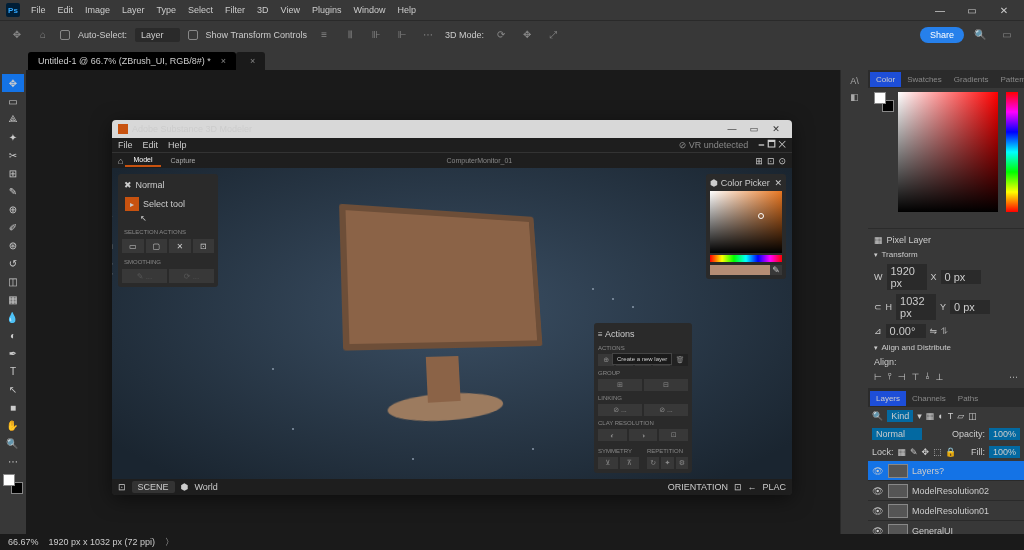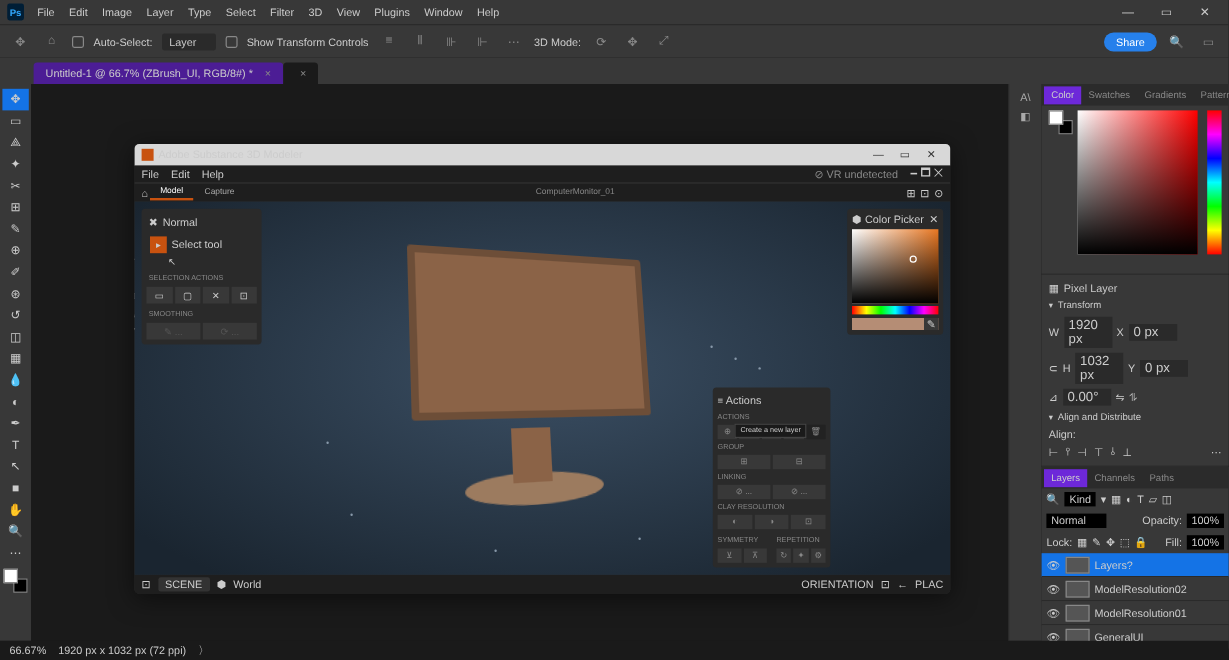--- a/index.html
+++ b/index.html
@@ -14,21 +14,21 @@
 
 
 .optbar{height:28px;background:#383838;border-top:1px solid #2a2a2a;display:flex;align-items:center;padding:0 8px;gap:8px;font-size:8px}
 .optbar .drop{background:#2a2a2a;padding:2px 16px 2px 6px;border-radius:2px;position:relative}
 .optbar .share{margin-left:auto;background:#2680eb;color:#fff;padding:3px 10px;border-radius:10px}
 .optbar .ico{width:18px;height:18px;display:flex;align-items:center;justify-content:center;color:#888;font-size:10px}
 .chk{width:10px;height:10px;border:1px solid #888;border-radius:2px;display:inline-block;vertical-align:middle}
 
 
 .tabs{height:22px;background:#383838;display:flex;align-items:end;padding-left:28px;gap:0}
-.tab{padding:4px 10px;background:#4c1d95;border-radius:3px 3px 0 0;font-size:8px;color:#aaa;display:flex;align-items:center;gap:6px}
+.tab{padding:4px 10px;background:#000000;border-radius:3px 3px 0 0;font-size:8px;color:#aaa;display:flex;align-items:center;gap:6px}
 .tab.active{background:#1a1a1a;color:#fff}
 .tab .x{color:#888;margin-left:4px}
 
 
 .main{display:flex;height:calc(100% - 70px - 16px)}
 .toolcol{width:26px;background:#383838;display:flex;flex-direction:column;align-items:center;padding-top:4px;gap:0}
 .toolcol .t{width:22px;height:18px;display:flex;align-items:center;justify-content:center;font-size:10px;color:#ccc}
 .toolcol .t.sel{background:#1473e6}
 .toolcol .swatch{margin-top:4px;position:relative;width:20px;height:20px}
 .toolcol .swatch .fg{width:12px;height:12px;background:#fff;border:1px solid #888;position:absolute;top:0;left:0}
@@ -89,21 +89,21 @@
 .base{position:absolute;bottom:0;left:40px;width:120px;height:26px;background:#9c7b5f;border-radius:50%}
 
 
 .dot{position:absolute;width:2px;height:2px;background:#8899aa;border-radius:50%}
 
 
 .right{width:156px;background:#2b2b2b;display:flex;flex-direction:column}
 .panel{background:#383838;margin-bottom:1px}
 .panel-tabs{display:flex;height:18px;align-items:center;padding:0 2px;gap:0;background:#2b2b2b}
 .panel-tabs .pt{padding:3px 6px;font-size:8px;color:#888}
-.panel-tabs .pt.act{background:#6d28d9;color:#ccc}
+.panel-tabs .pt.act{background:#1d4ed8;color:#ccc}
 .panel-body{padding:4px 6px}
 
 
 .colorp .swp{position:relative;width:20px;height:20px;float:left;margin-right:4px}
 .colorp .swp .fg{width:12px;height:12px;background:#fff;border:1px solid #888;position:absolute}
 .colorp .swp .bg{width:12px;height:12px;background:#000;border:1px solid #888;position:absolute;bottom:0;right:0}
 .colorp .gradbox{width:100px;height:120px;background:linear-gradient(to bottom,transparent,#000),linear-gradient(to right,#fff,red);float:left}
 .colorp .huebar{width:12px;height:120px;background:linear-gradient(to bottom,red,magenta,blue,cyan,lime,yellow,red);float:right}
 
 
@@ -111,21 +111,21 @@
 .props .inp{background:#2a2a2a;padding:1px 4px;width:40px;font-size:11px}
 .props .hd{font-size:8px;color:#ccc;padding:3px 0;display:flex;align-items:center;gap:4px}
 .props .hd::before{content:"▾";font-size:7px}
 
 
 .layers .lrow{display:flex;align-items:center;height:20px;padding:0 4px;gap:4px;background:#383838;border-bottom:1px solid #2a2a2a}
 .layers .lrow.sel{background:#1473e6}
 .layers .eye{width:12px;font-size:9px}
 .layers .thumb{width:20px;height:14px;background:#555;border:1px solid #888}
 .layers .opts{display:flex;align-items:center;gap:4px;padding:3px 4px;font-size:8px}
-.layers .opts .sel{background:#000000;padding:1px 4px}
+.layers .opts .sel{background:#0369a1;padding:1px 4px}
 
 .rcol{width:28px;background:#383838;display:flex;flex-direction:column;align-items:center;padding-top:6px;gap:6px;border-left:1px solid #2a2a2a}
 .rcol div{font-size:9px;color:#aaa}
 
 
 .status{position:absolute;bottom:0;left:0;right:0;height:16px;background:#1a1a1a;display:flex;align-items:center;padding:0 8px;font-size:8px;color:#888;gap:10px}
 </style>
 </head>
 <body>
 

